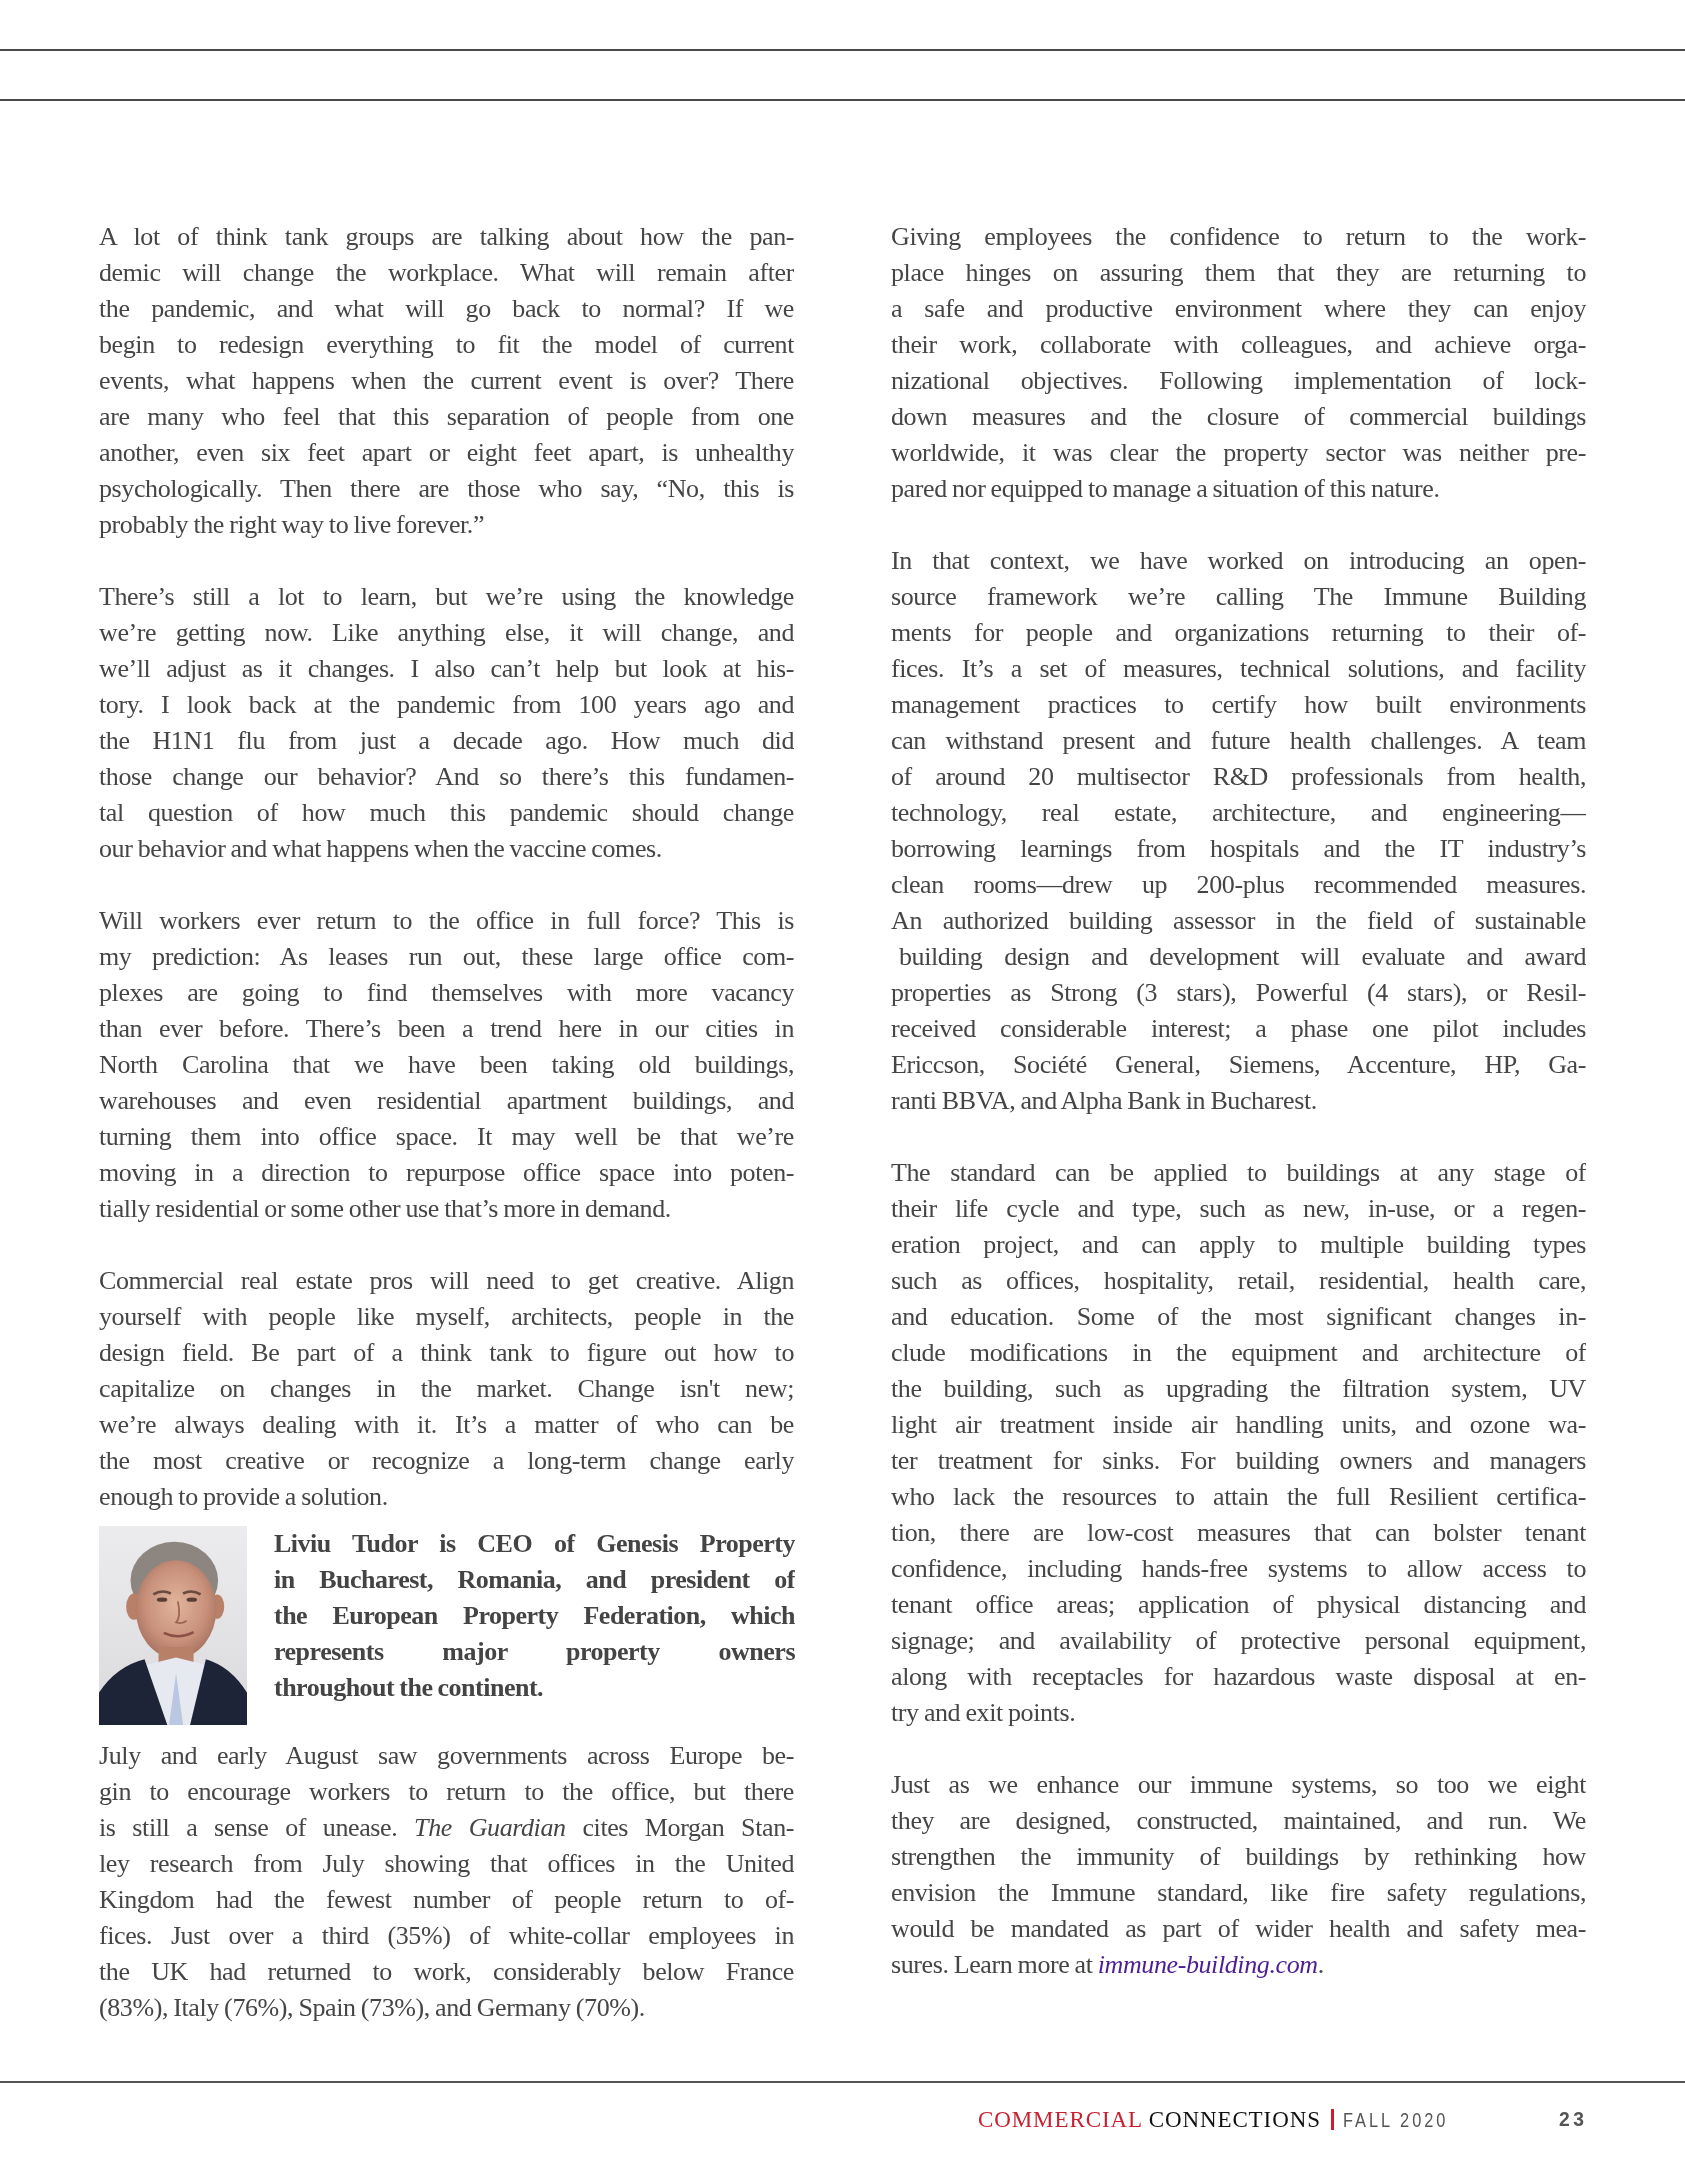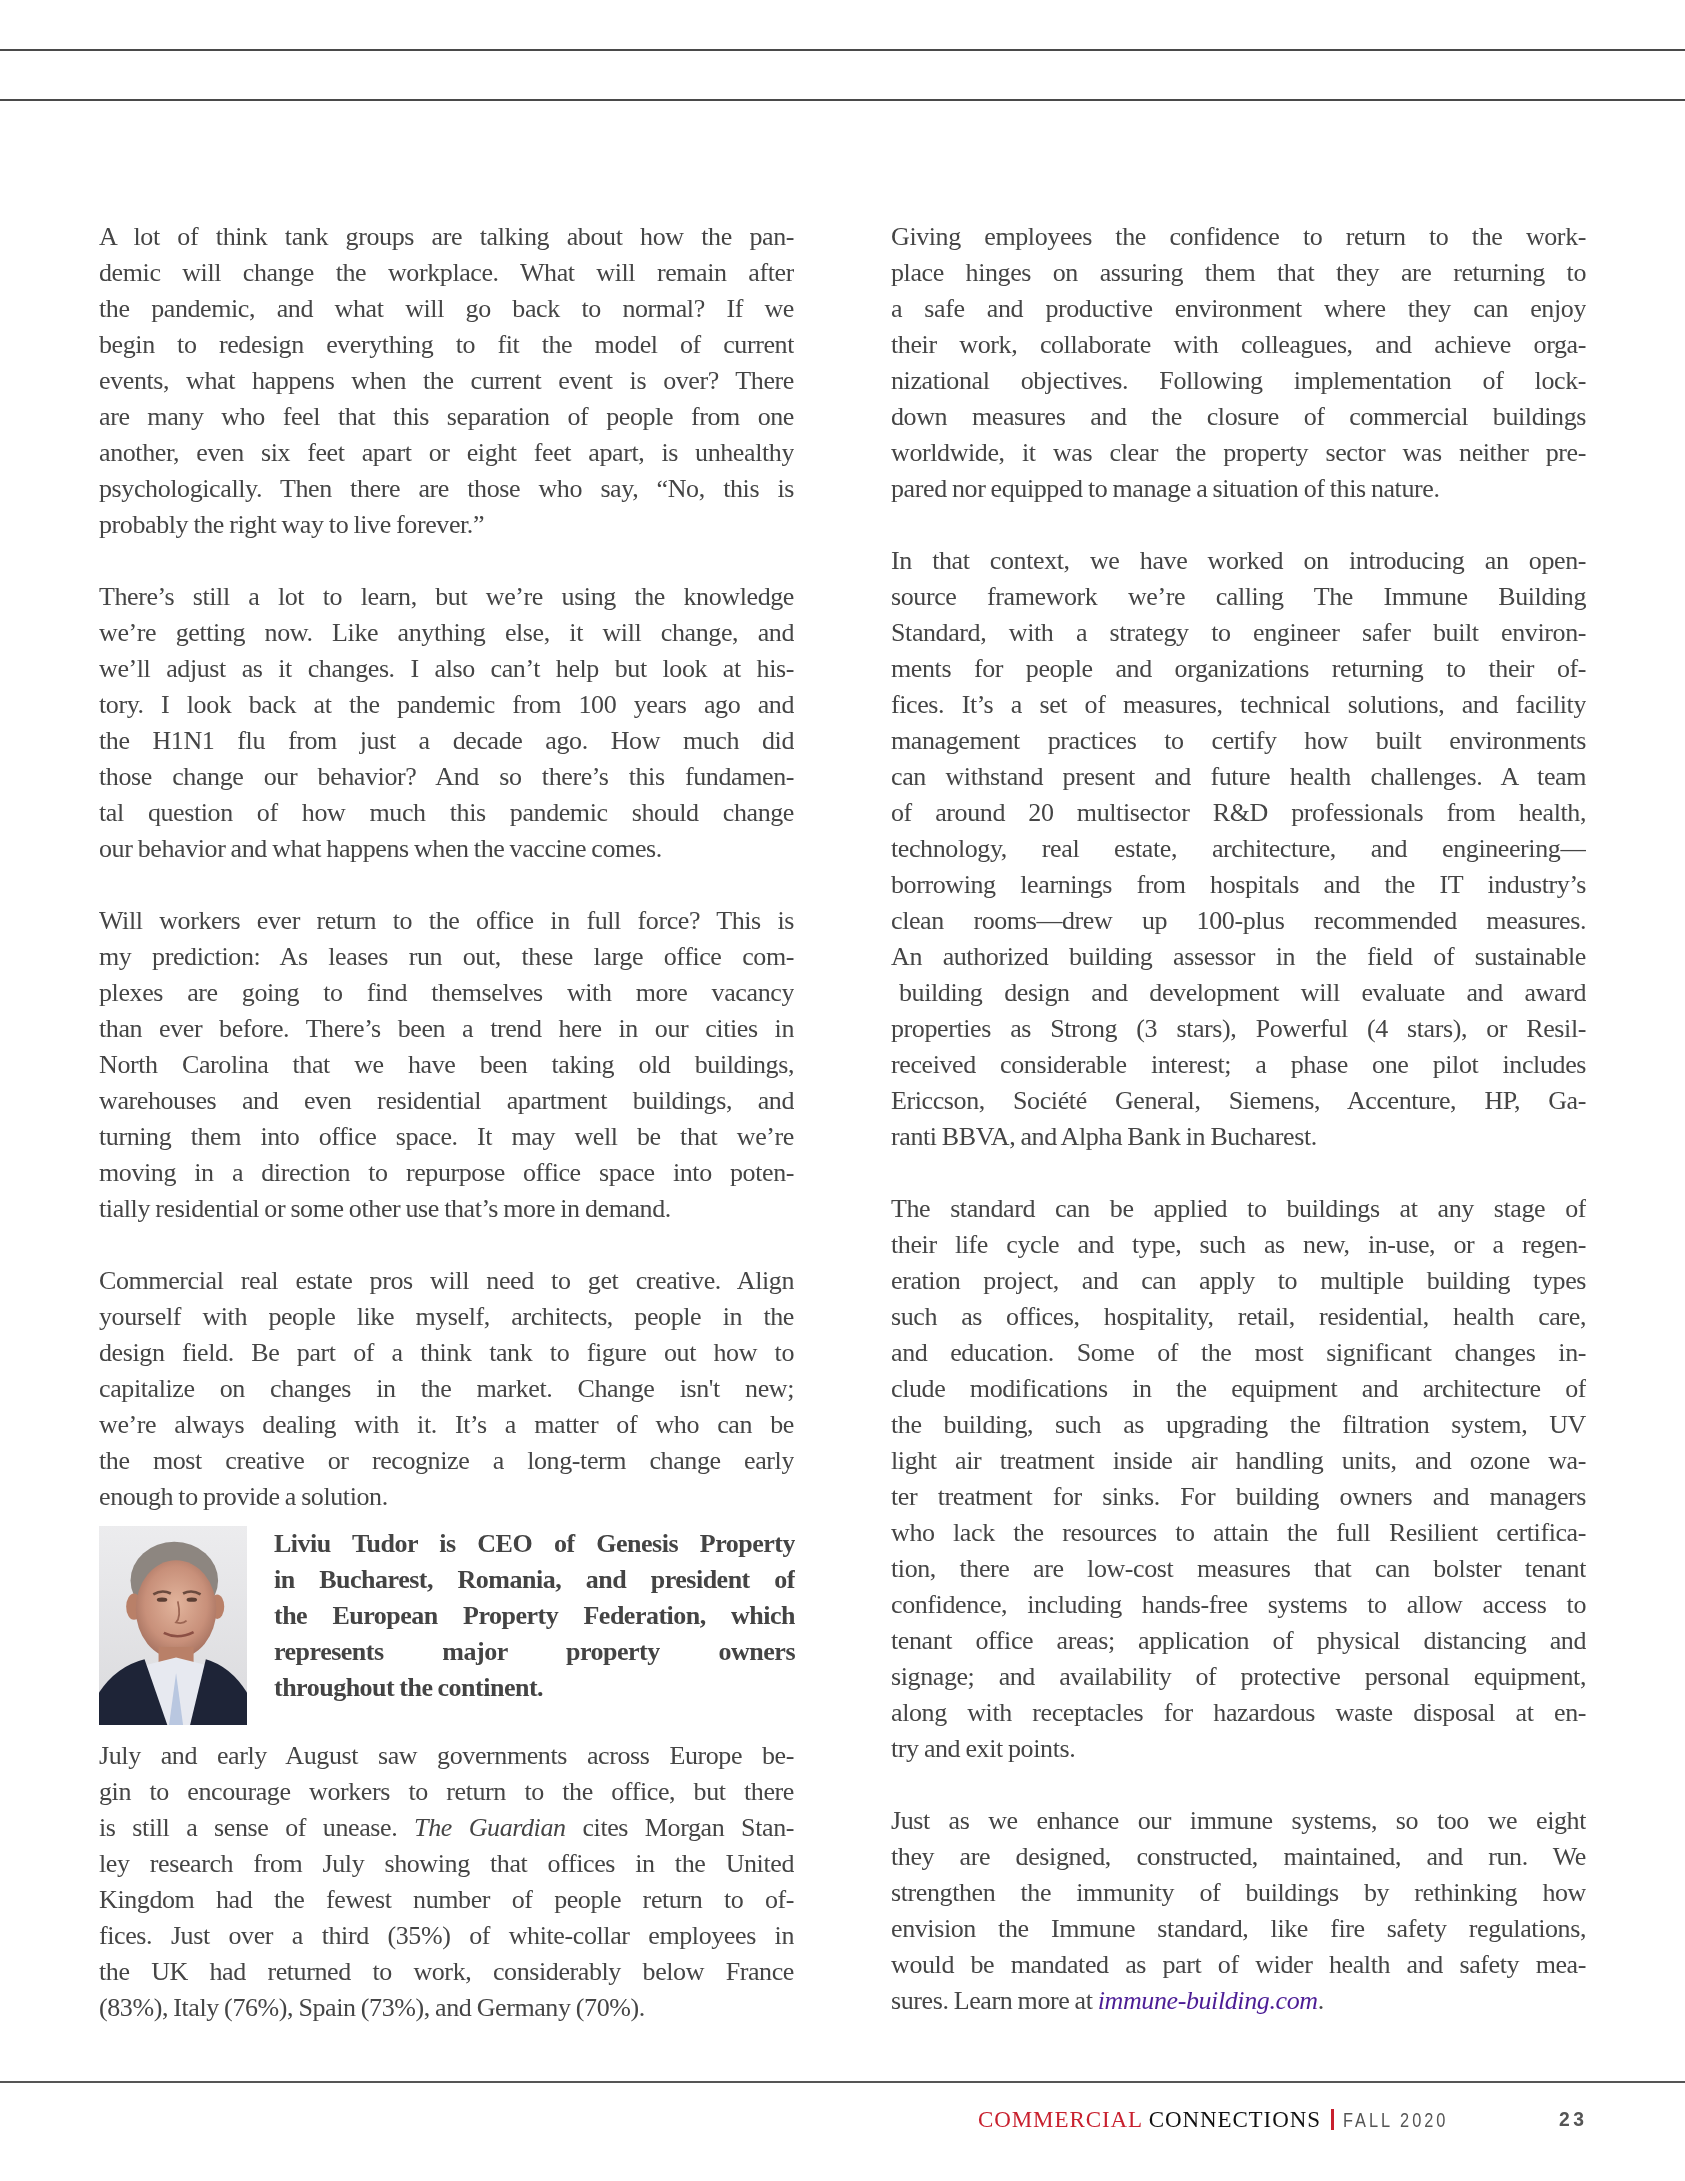--- a/index.html
+++ b/index.html
@@ -251,29 +251,28 @@
       <span class="line" style="white-space: normal; overflow: hidden;"><span style="white-space: normal;">a safe and productive environment where they can enjoy</span></span>
       <span class="line" style="white-space: normal; overflow: hidden;"><span style="white-space: normal;">their work, collaborate with colleagues, and achieve orga-</span></span>
       <span class="line" style="white-space: normal; overflow: hidden;"><span style="white-space: normal;">nizational objectives. Following implementation of lock-</span></span>
       <span class="line" style="white-space: normal; overflow: hidden;"><span style="white-space: normal;">down measures and the closure of commercial buildings</span></span>
       <span class="line" style="white-space: normal; overflow: hidden;"><span style="white-space: normal;">worldwide, it was clear the property sector was neither pre-</span></span>
       <span class="line last" style="white-space: normal; overflow: hidden;"><span style="white-space: normal;">pared nor equipped to manage a situation of this nature.</span></span>
     </div>
   <div class="para">
       <span class="line" style="white-space: normal; overflow: hidden;"><span style="white-space: normal;">In that context, we have worked on introducing an open-</span></span>
       <span class="line" style="white-space: normal; overflow: hidden;"><span style="white-space: normal;">source framework we’re calling The Immune Building</span></span>
-      <span class="line" style="white-space: normal; overflow: hidden;"><span style="white-space: normal;">Standard, with a strategy to engineer safer built environ-</span></span>
       <span class="line" style="white-space: normal; overflow: hidden;"><span style="white-space: normal;">ments for people and organizations returning to their of-</span></span>
       <span class="line" style="white-space: normal; overflow: hidden;"><span style="white-space: normal;">fices. It’s a set of measures, technical solutions, and facility</span></span>
       <span class="line" style="white-space: normal; overflow: hidden;"><span style="white-space: normal;">management practices to certify how built environments</span></span>
       <span class="line" style="white-space: normal; overflow: hidden;"><span style="white-space: normal;">can withstand present and future health challenges. A team</span></span>
       <span class="line" style="white-space: normal; overflow: hidden;"><span style="white-space: normal;">of around 20 multisector R&amp;D professionals from health,</span></span>
       <span class="line" style="white-space: normal; overflow: hidden;"><span style="white-space: normal;">technology, real estate, architecture, and engineering—</span></span>
       <span class="line" style="white-space: normal; overflow: hidden;"><span style="white-space: normal;">borrowing learnings from hospitals and the IT industry’s</span></span>
-      <span class="line" style="white-space: normal; overflow: hidden;"><span style="white-space: normal;">clean rooms—drew up 100-plus recommended measures.</span></span>
+      <span class="line" style="white-space: normal; overflow: hidden;"><span style="white-space: normal;">clean rooms—drew up 200-plus recommended measures.</span></span>
       <span class="line" style="white-space: normal; overflow: hidden;"><span style="white-space: normal;">An authorized building assessor in the field of sustainable</span></span>
       <span class="line" style="white-space: normal; overflow: hidden; margin-left: 8px;"><span style="white-space: normal;">building design and development will evaluate and award</span></span>
       <span class="line" style="white-space: normal; overflow: hidden;"><span style="white-space: normal;">properties as Strong (3 stars), Powerful (4 stars), or Resil-</span></span>
       <span class="line" style="white-space: normal; overflow: hidden;"><span style="white-space: normal;">received considerable interest; a phase one pilot includes</span></span>
       <span class="line" style="white-space: normal; overflow: hidden;"><span style="white-space: normal;">Ericcson, Société General,  Siemens, Accenture, HP, Ga-</span></span>
       <span class="line last" style="white-space: normal; overflow: hidden;"><span style="white-space: normal;">ranti BBVA, and Alpha Bank in Bucharest.</span></span>
     </div>
   <div class="para">
       <span class="line" style="white-space: normal; overflow: hidden;"><span style="white-space: normal;">The standard can be applied to buildings at any stage of</span></span>
       <span class="line" style="white-space: normal; overflow: hidden;"><span style="white-space: normal;">their life cycle and type, such as new, in-use, or a regen-</span></span>

